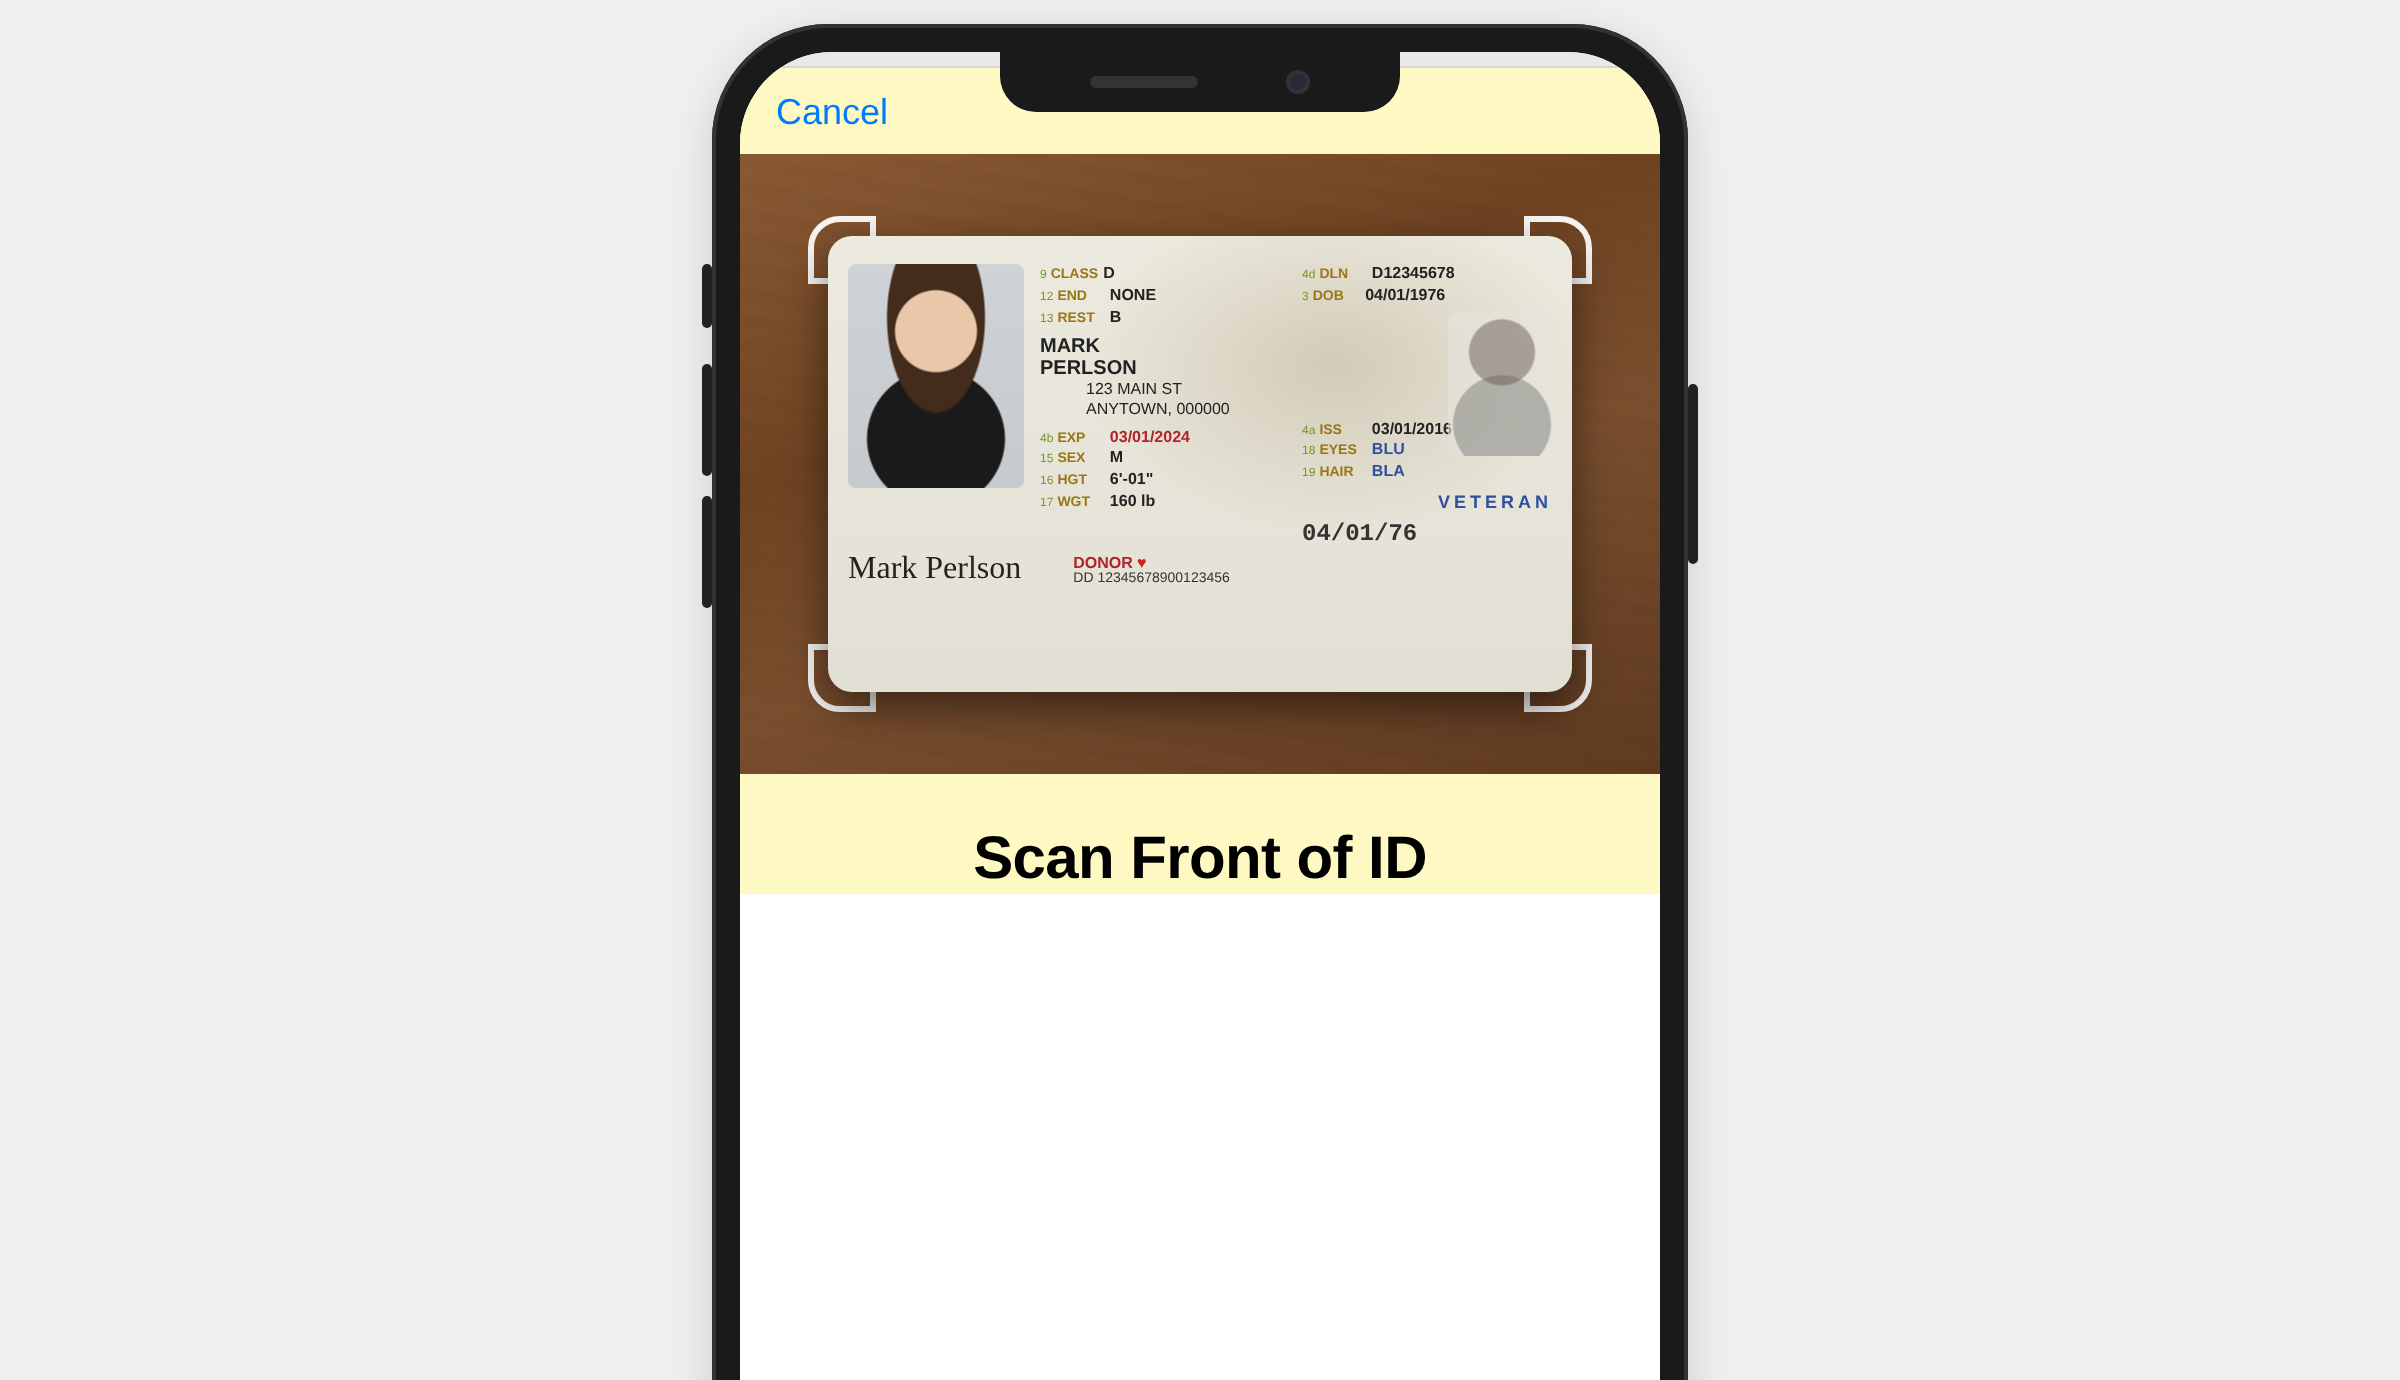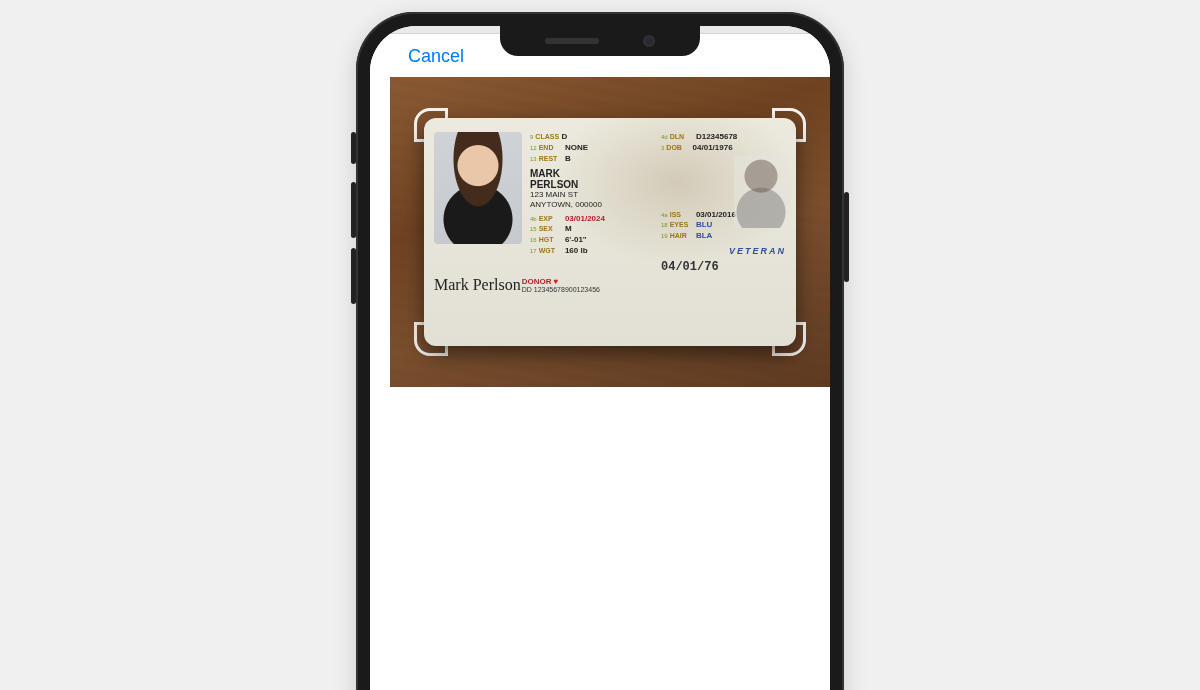--- a/index.html
+++ b/index.html
@@ -42,25 +42,24 @@
   }
   .speaker { width:54px; height:6px; background:#333; border-radius:3px; }
   .cam { width:12px; height:12px; background:#282838; border-radius:50%; border:2px solid #333; }
   .status-bar {
     height:46px; display:flex; justify-content:space-between; align-items:center;
     padding:10px 28px 0; font-weight:600; font-size:16px;
   }
   .status-right { display:flex; gap:6px; align-items:center; }
   .cell-icon, .wifi-icon, .batt-icon { display:inline-flex; }
   .card-layer {
-    background:#ffffff;
+    background:#fef9c3;
     border-radius:12px 12px 0 0;
     margin:2px 0 0;
     box-shadow:0 -1px 0 rgba(0,0,0,.08);
-    padding-left:20px;
   }
   .sheet-bg { background:#e9e9ea; padding-top:6px; border-radius:0; }
   .nav-bar { padding:12px 18px 10px; }
   .cancel { color:#007aff; font-size:18px; }
   .viewfinder {
     position:relative; height:310px;
     background:
       repeating-linear-gradient(10deg, rgba(0,0,0,.02) 0 6px, transparent 6px 13px),
       linear-gradient(160deg,#8a5a34,#6f4322 35%,#7a4f2e 60%,#5f3a21);
     display:flex; justify-content:center; align-items:center;
@@ -99,34 +98,34 @@
       radial-gradient(circle at 50% 78%, #1a1a1a 0 34px, transparent 35px),
       linear-gradient(#cfd2d6,#c6c9cd);
   }
   .lic-cols { flex:1; font-size:8px; color:#333; display:flex; gap:6px; position:relative; }
   .col { flex:1; }
   .lbl { color:#9c7614; font-size:7px; font-weight:700; display:inline-block; min-width:24px; }
   .num { color:#7a9628; font-size:6px; margin-right:2px; }
   .val { color:#222; font-weight:700; }
   .val-blue { color:#2f4f9f; font-weight:700; }
   .name { color:#222; font-weight:700; font-size:10px; line-height:1.1; }
-  .addr { color:#222; font-size:8px; line-height:1.2; }
+  .addr { color:#222; font-size:8px; line-height:1.2;margin-left:23px; }
   .row { white-space:nowrap; line-height:1.35; }
   .ghost {
     position:absolute; right:-2px; top:24px; width:54px; height:72px; border-radius:4px;
     background:
       radial-gradient(circle at 50% 28%, rgba(110,90,75,.5) 0 16px, transparent 17px),
       radial-gradient(circle at 50% 78%, rgba(80,80,80,.35) 0 24px, transparent 25px),
       rgba(230,228,216,.6);
     filter:grayscale(.4);
   }
-  .veteran { color:#2f4f9f; letter-spacing:2px; font-size:9px; font-weight:700; margin-top:4px; text-align:right;font-style:italic; }
+  .veteran { color:#2f4f9f; letter-spacing:2px; font-size:9px; font-weight:700; margin-top:4px; text-align:right; }
   .bigdate { font-family:"Courier New",monospace; font-weight:700; font-size:12px; text-align:left; margin-top:4px; }
   .sig { font-family:"Brush Script MT","Segoe Script",cursive; font-size:16px; color:#222; }
-  .lic-foot { display:flex; align-items:center; gap:1px; margin-top:2px; }
+  .lic-foot { display:flex; align-items:center; gap:26px; margin-top:2px; }
   .donor { color:#b1232a; font-size:8px; font-weight:700; }
   .donor::after { content:"♥"; color:#c22; margin-left:2px; }
   .dd { font-size:7px; color:#333; }
   .main { text-align:center; padding:26px 28px 0; }
   .h1 { font-size:30px; font-weight:700; letter-spacing:-.3px; }
   .body { font-size:17px; color:#222; line-height:1.35; margin-top:14px; }
 </style>
 </head>
 <body>
 
@@ -197,18 +196,19 @@
                 <div style="flex:1">
                   <div class="donor">DONOR</div>
                   <div class="dd"><span>DD</span> <span>12345678900123456</span></div>
                 </div>
               </div>
             </div>
           </div>
         </div>
 
         <div class="main">
+          <div class="h1">Scan Front of ID</div>
         </div>
       </div>
     </div>
 
   </div>
 </div>
 
 </body></html>

